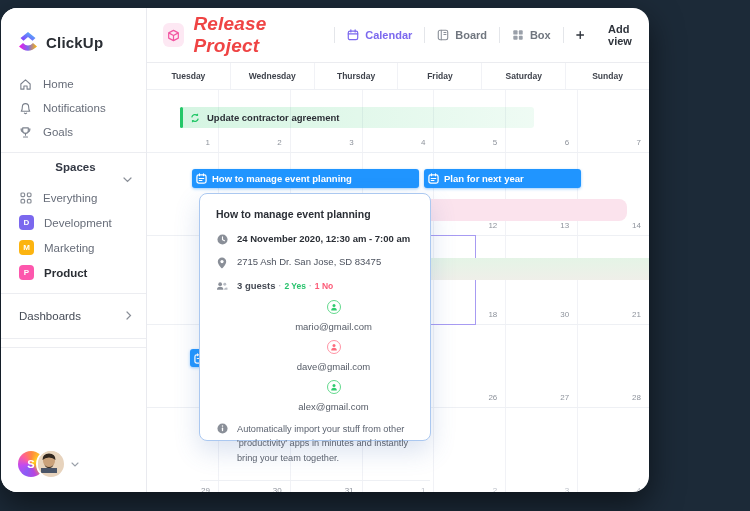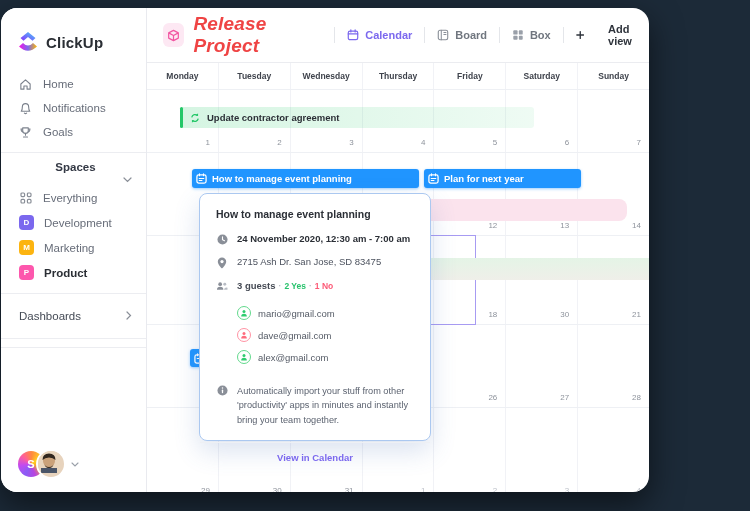--- a/index.html
+++ b/index.html
@@ -66,21 +66,21 @@
   .popup{position:absolute;left:198px;top:185px;width:232px;height:248px;background:#fff;border:1px solid #abc8f0;border-radius:8px;box-shadow:0 10px 26px rgba(70,110,180,.20);z-index:30;padding:14px 0 0 16px;box-sizing:border-box;}
   .popup-title{font-size:10.5px;font-weight:700;color:#2b2f36;margin-bottom:13px;}
   .p-row{display:flex;align-items:flex-start;gap:9px;margin-bottom:11px;}
   .p-row .ico{flex:none;width:12px;display:flex;justify-content:center;margin-top:1px;}
   .p-time{font-size:9.5px;font-weight:700;color:#2b2f36;}
   .p-loc{font-size:9.5px;color:#4c525e;}
   .p-guests{font-size:9.5px;color:#454a54;font-weight:600;}
   .p-yes{color:#27c26c;font-size:8.5px;font-weight:700;}
   .p-no{color:#fc5a77;font-size:8.5px;font-weight:700;}
   .dot{color:#b8bcc4;font-size:8.5px;margin:0 3px;}
-  .guest-row{display:flex;align-items:center;gap:7px;margin:0 0 8px 21px;}
+  .guest-row{display:flex;align-items:center;gap:7px;margin:0 0 8px 21px;flex-direction:column;}
   .g-av{width:14px;height:14px;border-radius:50%;display:flex;align-items:center;justify-content:center;box-sizing:border-box;}
   .g-av.yes{border:1px solid #62d98c;}
   .g-av.no{border:1px solid #ff93a4;}
   .g-email{font-size:9.5px;color:#555b66;}
   .p-info{font-size:9.2px;color:#5c6370;line-height:1.55;width:178px;}
   .p-divider{border-top:1px solid #eef0f4;margin:2px 0 0 -16px;}
   .p-link{text-align:center;font-size:9.5px;font-weight:700;color:#7b68ee;padding:9px 0;margin-left:-16px;cursor:pointer;}
 </style>
 </head>
 <body>
@@ -232,21 +232,20 @@
       <div class="add-view">
         <svg width="10" height="10" viewBox="0 0 10 10">
             <path d="M5 1 V9 M1 5 H9" stroke="#2f343c" stroke-width="1.6" stroke-linecap="round"></path>
           </svg>
         <span>Add view</span>
       </div>
     </div>
 
     <div class="calendar">
       <div class="dow-row">
-        <div class="dow-cell">Monday</div>
         <div class="dow-cell">Tuesday</div>
         <div class="dow-cell">Wednesday</div>
         <div class="dow-cell">Thursday</div>
         <div class="dow-cell">Friday</div>
         <div class="dow-cell">Saturday</div>
         <div class="dow-cell">Sunday</div>
       </div>
 
       <div class="week w1">
         <div class="day-cell">
@@ -419,21 +418,21 @@
     <div class="p-row">
       <span class="ico">
         <svg width="10" height="12" viewBox="0 0 10 12">
             <path d="M5 0.5 A4.2 4.2 0 0 1 9.2 4.7 C9.2 7.5 5 11.5 5 11.5 C5 11.5 0.8 7.5 0.8 4.7 A4.2 4.2 0 0 1 5 0.5 Z" fill="#8a8f98"></path>
             <circle cx="5" cy="4.6" r="1.6" fill="#fff"></circle>
           </svg>
       </span>
       <span class="p-loc">2715 Ash Dr. San Jose, SD 83475</span>
     </div>
 
-    <div class="p-row" style="margin-bottom:15px;">
+    <div class="p-row" style="margin-bottom:9px;">
       <span class="ico">
         <svg width="12" height="10" viewBox="0 0 13 10">
             <circle cx="4.5" cy="3" r="2" fill="#8a8f98"></circle>
             <path d="M1 9 Q1 5.8 4.5 5.8 Q8 5.8 8 9 Z" fill="#8a8f98"></path>
             <circle cx="9.5" cy="3.2" r="1.6" fill="#b8bcc4"></circle>
             <path d="M8.6 9 Q9 6.3 12.2 6.6 Q12.6 7.6 12.4 9 Z" fill="#b8bcc4"></path>
           </svg>
       </span>
       <span class="p-guests">
         <span>3 guests</span><span class="dot">·</span><span class="p-yes">2 Yes</span><span class="dot">·</span><span class="p-no">1 No</span>
@@ -451,21 +450,21 @@
     </div>
     <div class="guest-row">
       <span class="g-av no">
           <svg width="8" height="8" viewBox="0 0 8 8">
             <circle cx="4" cy="2.6" r="1.5" fill="#ff6b7d"></circle>
             <path d="M1.2 7.4 Q1.2 4.7 4 4.7 Q6.8 4.7 6.8 7.4 Z" fill="#ff6b7d"></path>
           </svg>
         </span>
       <span class="g-email">dave@gmail.com</span>
     </div>
-    <div class="guest-row" style="margin-bottom:20px;">
+    <div class="guest-row" style="margin-bottom:10px;">
       <span class="g-av yes">
           <svg width="8" height="8" viewBox="0 0 8 8">
             <circle cx="4" cy="2.6" r="1.5" fill="#2ecd6f"></circle>
             <path d="M1.2 7.4 Q1.2 4.7 4 4.7 Q6.8 4.7 6.8 7.4 Z" fill="#2ecd6f"></path>
           </svg>
         </span>
       <span class="g-email">alex@gmail.com</span>
     </div>
 
     <div class="p-row" style="margin-bottom:15px;">

